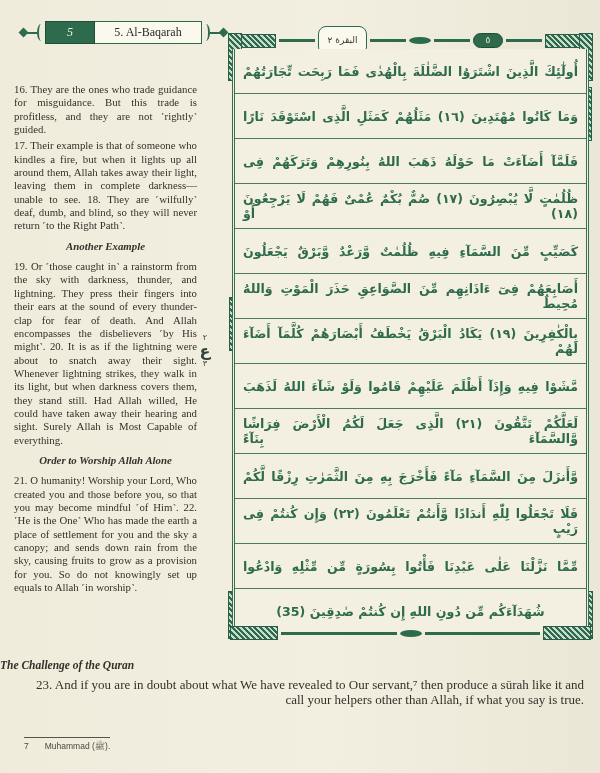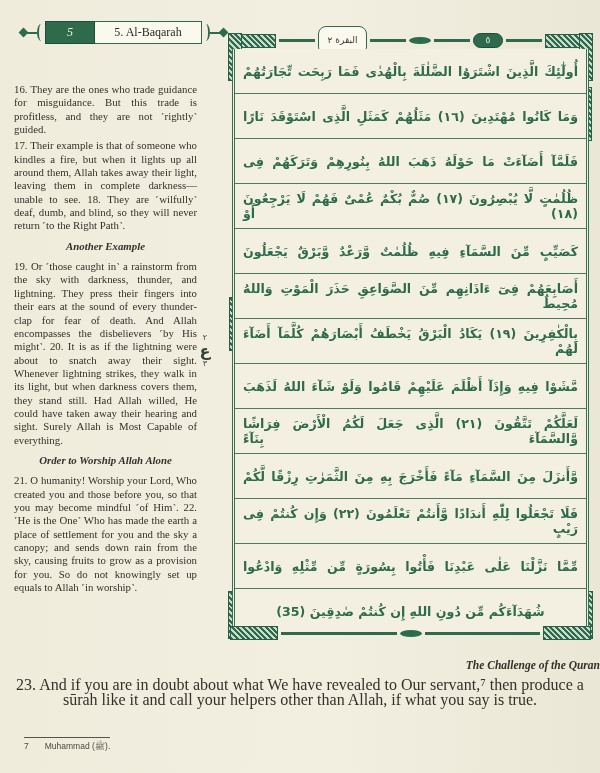--- a/index.html
+++ b/index.html
@@ -114,26 +114,26 @@
   .ayah-line:not(:last-child){border-bottom:1px solid #4c7a60;}
   .ayah-line.last > span{text-align-last:center;}
 
   .frame-bottom{
     position:absolute;left:2px;right:2px;bottom:6px;height:12px;
     display:flex;align-items:center;
   }
 
   
   .challenge-heading{
-    position:absolute;left:0;top:659px;width:600px;text-align:right;
+    position:absolute;left:0;top:659px;width:600px;text-align:left;
     font-size:11.5px;font-weight:bold;font-style:italic;color:#34302a;
   }
   .verse23{
     position:absolute;left:16px;top:677px;width:568px;
-    text-align:center;font-size:16px;line-height:15px;color:#34302a;
+    text-align:right;font-size:13px;line-height:15px;color:#34302a;
   }
 
   .footnote{position:absolute;left:24px;top:737px;width:280px;color:#4c483d;}
   .footnote-rule{width:86px;border-top:1px solid #57534a;margin-bottom:3px;}
   .footnote-row{display:flex;gap:16px;font-size:8.5px;font-family:"Liberation Sans",sans-serif;}
 </style>
 </head>
 <body>
 
 <div class="page">

